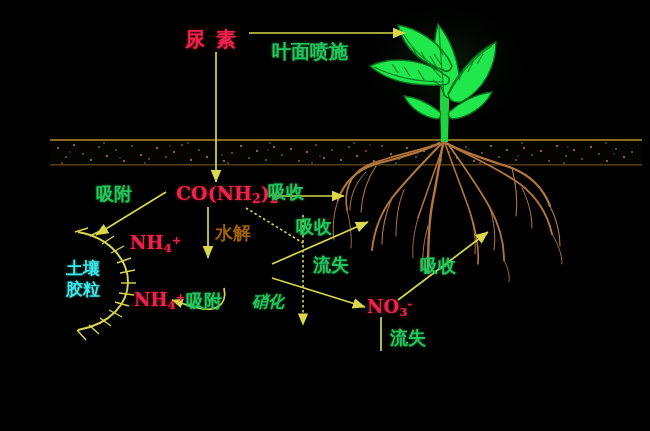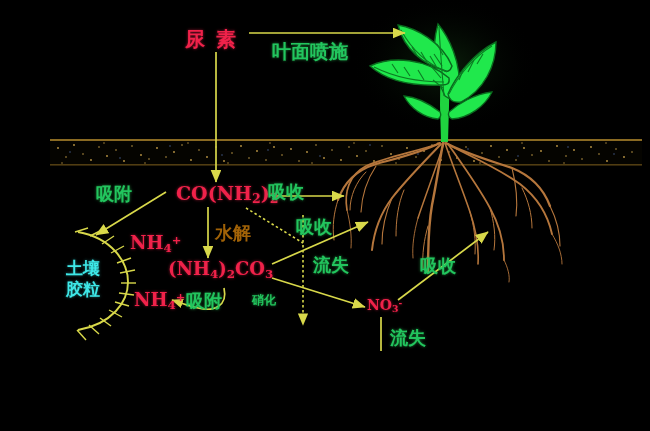--- a/index.html
+++ b/index.html
@@ -288,38 +288,35 @@
 
   <div class="lbl lbl-chem c-red" style="left:130px;top:234px;font-size:18px;">
     <span>NH</span><sub>4</sub><sup>+</sup>
   </div>
 
   <div class="lbl lbl-cn c-cyan" style="left:66px;top:258px;font-size:17px;line-height:1.25;">
     <div>土壤</div>
     <div>胶粒</div>
   </div>
 
-  <div class="lbl lbl-chem c-red" style="left:168px;top:260px;font-size:18px;">
-    <span>(NH</span><sub>4</sub><span>)</span><sub>2</sub><span>CO</span><sub>3</sub>
-  </div>
 
   <div class="lbl lbl-cn c-green" style="left:296px;top:218px;font-size:18px;">吸收</div>
 
   <div class="lbl lbl-cn c-green" style="left:313px;top:256px;font-size:18px;">流失</div>
 
   <div class="lbl lbl-chem c-red" style="left:134px;top:291px;font-size:18px;">
     <span>NH</span><sub>4</sub><sup>+</sup>
   </div>
 
   <div class="lbl lbl-cn c-green" style="left:186px;top:292px;font-size:18px;">吸附</div>
 
-  <div class="lbl lbl-cn c-green" style="left:252px;top:294px;font-size:12px;">硝化</div>
+  <div class="lbl lbl-cn c-green" style="left:252px;top:294px;font-size:16px;font-style:italic;">硝化</div>
 
   <div class="lbl lbl-cn c-green" style="left:420px;top:257px;font-size:18px;">吸收</div>
 
-  <div class="lbl lbl-chem c-red" style="left:367px;top:298px;font-size:14px;">
+  <div class="lbl lbl-chem c-red" style="left:367px;top:298px;font-size:18px;">
     <span>NO</span><sub>3</sub><sup>-</sup>
   </div>
 
   <div class="lbl lbl-cn c-green" style="left:390px;top:329px;font-size:18px;">流失</div>
 
 
 </div>
 
 </body></html>

